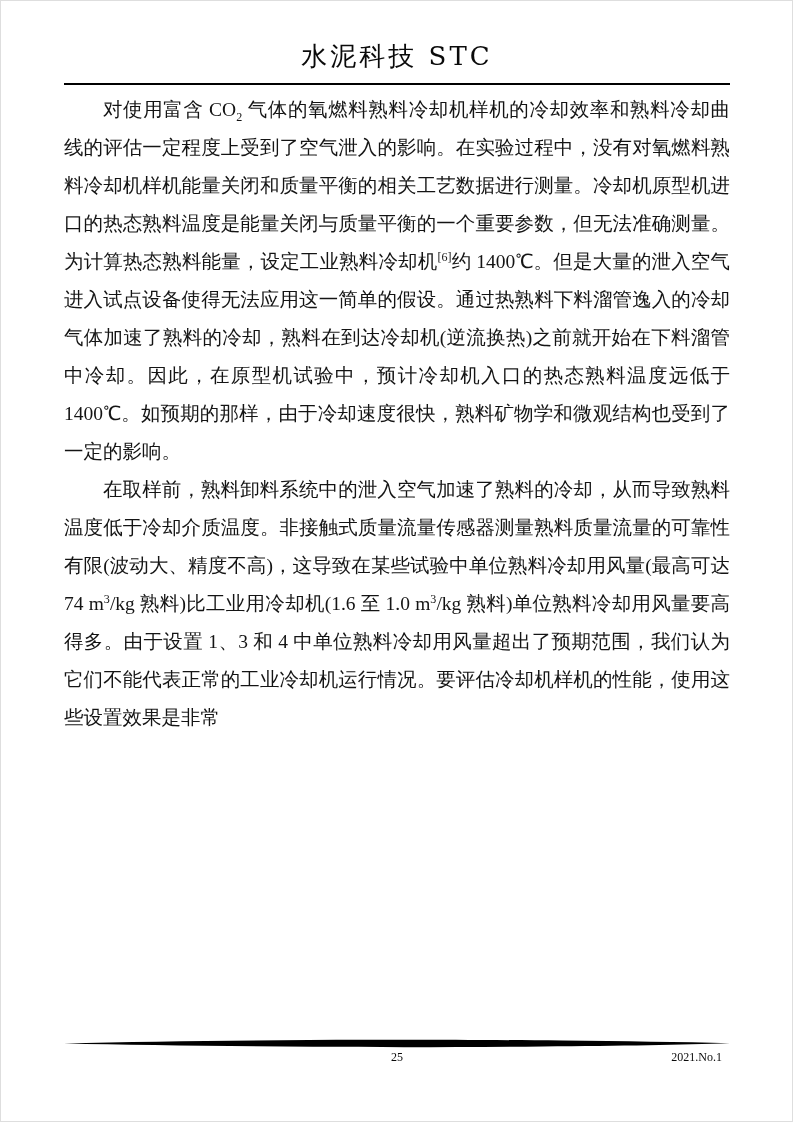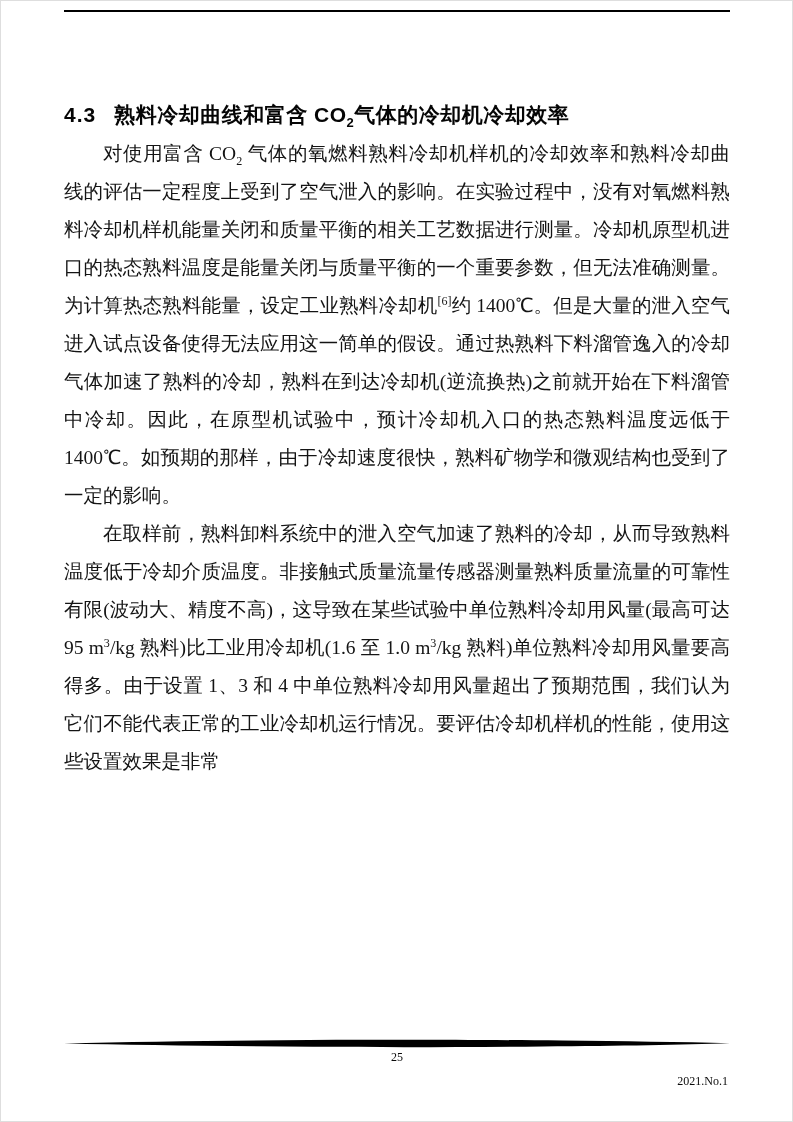--- a/index.html
+++ b/index.html
@@ -66,35 +66,35 @@
     position: relative;
     height: 22px;
     font-size: 12px;
     font-family: "Liberation Serif", serif;
     color: #0a0a0a;
   }
   .page-number {
     position: absolute; left: 50%; transform: translateX(-50%);
     top: 2px;
   }
-  .issue-label { position: absolute; right: 2px; top: 2px; margin-top: 24px; }
+  .issue-label { position: absolute; right: 8px; top: 2px; }
 </style>
 </head>
 <body>
 
 <div class="page">
 
   <header class="page-header">
+    <div class="journal-title">水泥科技 STC</div>
     <div class="header-rule"></div>
   </header>
 
   <main class="document-body">
-      <h2 class="heading"><span class="heading-number">4.3</span><span class="heading-title"><span>熟料冷却曲线和富含 CO</span><sub>2</sub><span>气体的冷却机冷却效率</span></span></h2>
       <p class="para indent"><span>对使用富含 CO</span><sub>2</sub><span> 气体的氧燃料熟料冷却机样机的冷却效率和熟料冷却曲线的评估一定程度上受到了空气泄入的影响。在实验过程中，没有对氧燃料熟料冷却机样机能量关闭和质量平衡的相关工艺数据进行测量。冷却机原型机进口的热态熟料温度是能量关闭与质量平衡的一个重要参数，但无法准确测量。为计算热态熟料能量，设定工业熟料冷却机</span><sup>[6]</sup><span>约 1400℃。但是大量的泄入空气进入试点设备使得无法应用这一简单的假设。通过热熟料下料溜管逸入的冷却气体加速了熟料的冷却，熟料在到达冷却机(逆流换热)之前就开始在下料溜管中冷却。因此，在原型机试验中，预计冷却机入口的热态熟料温度远低于 1400℃。如预期的那样，由于冷却速度很快，熟料矿物学和微观结构也受到了一定的影响。</span></p>
-      <p class="para indent"><span>在取样前，熟料卸料系统中的泄入空气加速了熟料的冷却，从而导致熟料温度低于冷却介质温度。非接触式质量流量传感器测量熟料质量流量的可靠性有限(波动大、精度不高)，这导致在某些试验中单位熟料冷却用风量(最高可达 95 m</span><sup>3</sup><span>/kg 熟料)比工业用冷却机(1.6 至 1.0 m</span><sup>3</sup><span>/kg 熟料)单位熟料冷却用风量要高得多。由于设置 1、3 和 4 中单位熟料冷却用风量超出了预期范围，我们认为它们不能代表正常的工业冷却机运行情况。要评估冷却机样机的性能，使用这些设置效果是非常</span></p>
+      <p class="para indent"><span>在取样前，熟料卸料系统中的泄入空气加速了熟料的冷却，从而导致熟料温度低于冷却介质温度。非接触式质量流量传感器测量熟料质量流量的可靠性有限(波动大、精度不高)，这导致在某些试验中单位熟料冷却用风量(最高可达 74 m</span><sup>3</sup><span>/kg 熟料)比工业用冷却机(1.6 至 1.0 m</span><sup>3</sup><span>/kg 熟料)单位熟料冷却用风量要高得多。由于设置 1、3 和 4 中单位熟料冷却用风量超出了预期范围，我们认为它们不能代表正常的工业冷却机运行情况。要评估冷却机样机的性能，使用这些设置效果是非常</span></p>
     </main>
 
   <footer class="page-footer">
     <svg class="footer-rule" viewBox="0 0 668 9" preserveAspectRatio="none">
       <path d="M0,4.5 C90,2.2 200,1.2 300,0.8 C360,0.6 420,0.8 500,1.6 C560,2.3 620,3.2 668,4.2
                C620,5.8 560,6.8 480,7.4 C400,8.2 330,8.4 250,7.8 C160,7.2 70,6 0,4.5 Z" fill="#000000"></path>
     </svg>
     <div class="footer-row">
       <span class="page-number">25</span>
       <span class="issue-label">2021.No.1</span>

